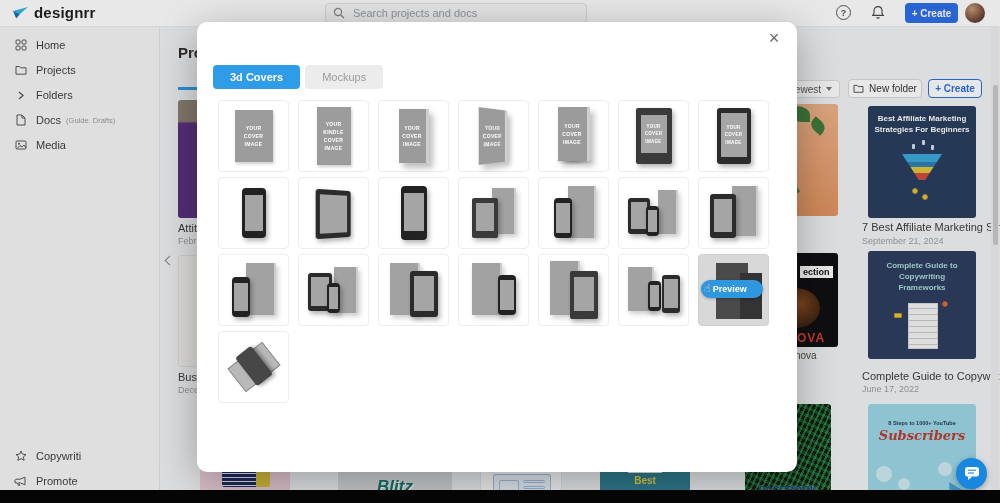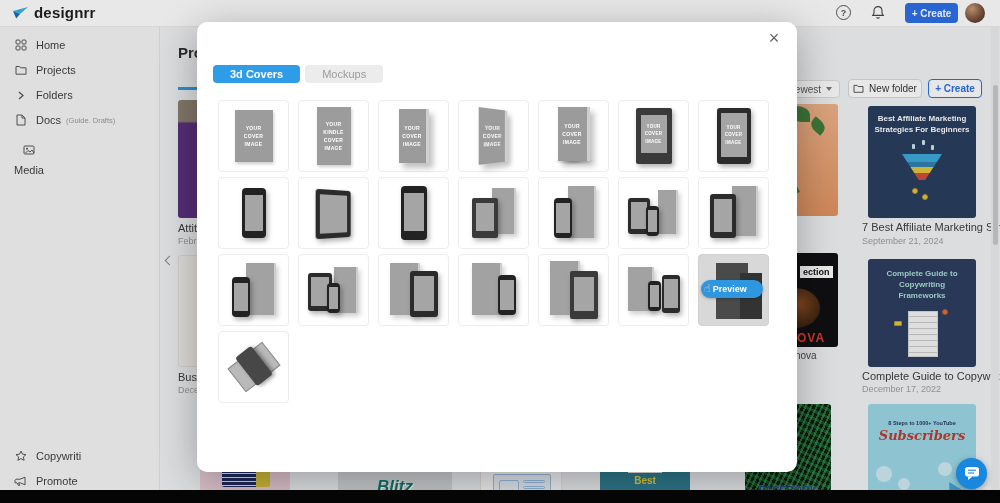--- a/index.html
+++ b/index.html
@@ -97,21 +97,21 @@
   .best-word{position:absolute;left:0;right:0;top:14px;text-align:center;font-size:10px;font-weight:bold;color:#eed23c;}
 
   
   .overlay{left:0;top:0;width:1000px;height:503px;background:rgba(30,30,30,.10);z-index:5;}
   .modal{left:197px;top:22px;width:600px;height:450px;background:#fff;border-radius:10px;z-index:10;
     box-shadow:0 8px 40px rgba(0,0,0,.30);}
   .m-title{position:absolute;left:16px;top:15px;font-size:14px;font-weight:bold;color:#333;}
   .m-close{position:absolute;right:13px;top:6px;font-size:18px;color:#666;width:20px;height:20px;
     display:flex;align-items:center;justify-content:center;cursor:pointer;}
   .m-tabs{position:absolute;left:16px;top:43px;display:flex;gap:5px;}
-  .tab{height:18px;padding:0 17px;border-radius:4px;display:flex;align-items:center;font-size:11px;
+  .tab{height:24px;padding:0 17px;border-radius:4px;display:flex;align-items:center;font-size:11px;
     background:#ececec;color:#9b9b9b;}
   .tab.active{background:#2f9ce8;color:#fff;font-weight:bold;}
   .m-grid{position:absolute;left:21px;top:78px;width:562px;display:flex;flex-wrap:wrap;column-gap:9px;row-gap:5px;}
   .g-card{width:71px;height:72px;background:#fff;border:1px solid #ededed;border-radius:4px;
     display:flex;align-items:center;justify-content:center;position:relative;}
   .g-card.hovered{background:#d8d8d8;border-color:#d0d0d0;}
   .thumb{position:relative;width:60px;height:62px;}
   .sh{position:absolute;display:block;}
   .cov-m{background:#9c9c9c;box-shadow:1px 2px 3px rgba(0,0,0,.2);display:flex;align-items:center;justify-content:center;}
   .cov-m span,.bk3 span,.scr span{display:block;width:26px;font-size:5px;line-height:1.6;font-weight:bold;color:#fff;
@@ -146,20 +146,27 @@
 <div id="screen">
 
   <div class="topbar abs">
     <div class="logo">
       <svg width="17" height="14" viewBox="0 0 17 14">
         <polygon points="1,5 16,1 8,8" fill="#33b5e8"></polygon>
         <polygon points="1,5 8,8 4.2,12.5" fill="#0f6fb8"></polygon>
       </svg>
       <span class="logo-text">designrr</span>
     </div>
+    <div class="search">
+      <svg width="12" height="12" viewBox="0 0 12 12">
+        <circle cx="5" cy="5" r="3.6" fill="none" stroke="#8a8a8a" stroke-width="1.2"></circle>
+        <line x1="7.8" y1="7.8" x2="11" y2="11" stroke="#8a8a8a" stroke-width="1.2"></line>
+      </svg>
+      <input placeholder="Search projects and docs" style="">
+    </div>
     <div class="help">
       <span>?</span>
     </div>
     <span class="bell">
       <svg width="14" height="16" viewBox="0 0 14 16">
         <path d="M7 1.6c-2.6 0-4 1.9-4 4.2V8.2L1.7 10.4h10.6L11 8.2V5.8C11 3.5 9.6 1.6 7 1.6z" fill="none" stroke="#444" stroke-width="1.1"></path>
         <path d="M5.6 12.3a1.5 1.5 0 0 0 2.8 0" fill="none" stroke="#444" stroke-width="1.1"></path>
       </svg>
     </span>
     <button class="create-btn">+ Create</button>
@@ -199,21 +206,21 @@
     <div class="side-item" style="top:85px;">
       <span class="icn">
         <svg width="10" height="12" viewBox="0 0 10 12">
             <path d="M1 1h5l3 3v7H1z" fill="none" stroke="#555" stroke-width="1"></path>
             <path d="M6 1v3h3" fill="none" stroke="#555" stroke-width="1"></path>
           </svg>
       </span>
       <span class="lab">Docs</span>
       <span class="suf">(Guide. Drafts)</span>
     </div>
-    <div class="side-item" style="top:118px;flex-direction:column;">
+    <div class="side-item" style="top:110px;">
       <span class="icn">
         <svg width="12" height="10" viewBox="0 0 12 10">
             <rect x="1" y="1" width="10" height="8" rx="1" fill="none" stroke="#555" stroke-width="1"></rect>
             <circle cx="4" cy="3.8" r="1" fill="#555"></circle>
             <path d="M2.5 8l2.5-2.5L7 7l2-2 2 3" fill="none" stroke="#555" stroke-width="1"></path>
           </svg>
       </span>
       <span class="lab">Media</span>
     </div>
     <div class="side-item" style="top:421px;">
@@ -280,28 +287,28 @@
       <span class="dotrow">
         <i style="left:44px;top:38px;"></i><i style="left:54px;top:34px;"></i><i style="left:63px;top:39px;"></i>
       </span>
       <div class="funnel"></div>
       <span class="coin" style="left:44px;top:82px;"></span>
       <span class="coin" style="left:54px;top:88px;"></span>
     </div>
     <div class="pcard-title" style="left:702px;top:194px;">7 Best Affiliate Marketing Str...</div>
     <div class="pcard-date" style="left:702px;top:209px;">September 21, 2024</div>
 
-    <div class="cover cov-copy" style="left:708px;top:232px;width:108px;height:108px;">
+    <div class="cover cov-copy" style="left:708px;top:224px;width:108px;height:108px;">
       <div class="ct">Complete Guide to Copywriting Frameworks</div>
       <div class="docsheet"></div>
       <span class="coin" style="left:74px;top:50px;background:#e2703a;border-color:#b35527;"></span>
       <span class="coin" style="left:26px;top:62px;width:8px;height:5px;border-radius:1px;"></span>
     </div>
     <div class="pcard-title" style="left:702px;top:343px;">Complete Guide to Copywriti...</div>
-    <div class="pcard-date" style="left:702px;top:357px;">December 17, 2022</div>
+    <div class="pcard-date" style="left:702px;top:357px;">June 17, 2022</div>
 
     <div class="cover cov-youtube" style="left:708px;top:377px;width:108px;height:108px;">
       <div class="l1">8 Steps to 1000+ YouTube</div>
       <div class="l2">Subscribers</div>
       <span class="blob" style="left:8px;top:62px;width:16px;height:16px;"></span>
       <span class="blob" style="left:30px;top:74px;width:12px;height:12px;"></span>
       <span class="blob" style="left:70px;top:58px;width:14px;height:14px;"></span>
       <div class="yt-arrow"></div>
     </div>
 

